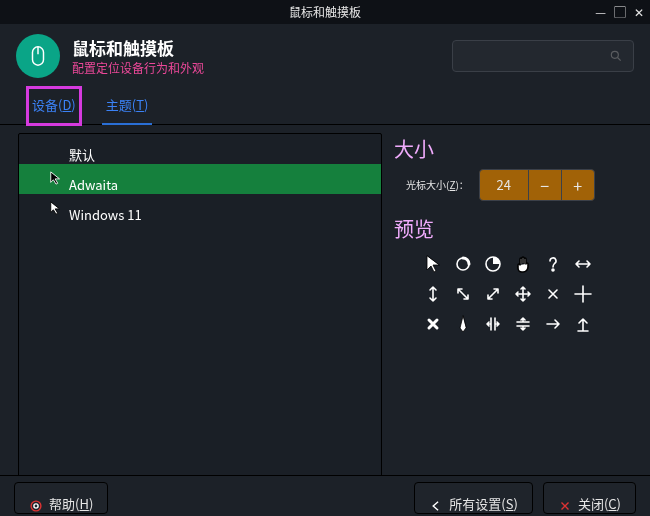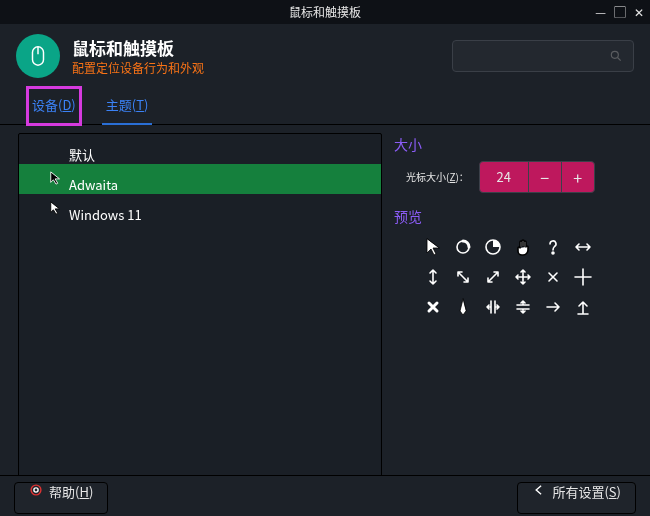--- a/index.html
+++ b/index.html
@@ -5,49 +5,49 @@
   html,body{margin:0;padding:0;width:650px;height:516px;background:#1c2128;color:#e6e6e6;font:13px/1.4 "Noto Sans CJK SC","Microsoft YaHei",sans-serif;overflow:hidden}
   
   .titlebar{height:24px;background:#0e1116;display:flex;align-items:center;justify-content:center;position:relative;font-size:12px}
   .titlebar .wc{position:absolute;right:6px;top:0;height:24px;display:flex;align-items:center;gap:8px;font-size:12px}
   .wc span{cursor:default}
   
   .header{display:flex;align-items:center;padding:10px 16px;gap:12px}
   .app-icon{width:44px;height:44px;border-radius:50%;background:#0aa587;display:flex;align-items:center;justify-content:center}
   .app-icon svg{width:22px;height:22px}
   .titles .t1{font-size:17px;font-weight:600;color:#fff}
-  .titles .t2{font-size:12px;color:#f97316}
+  .titles .t2{font-size:12px;color:#ec4899}
   .search{margin-left:auto;width:160px;height:30px;border:1px solid #3a3f47;border-radius:4px;background:#23282f;display:flex;align-items:center;justify-content:flex-end;padding:0 10px}
   .search svg{width:14px;height:14px;opacity:.55}
   
   .tabs{display:flex;gap:22px;padding:0 28px;border-bottom:1px solid #000}
   .tab{padding:8px 4px 10px;font-size:13px;color:#3b82f6;position:relative}
   .tab u{text-decoration:underline}
   .tab.active::after{content:"";position:absolute;left:0;right:0;bottom:-1px;height:2px;background:#2a6fd6}
   .tab.hl{outline:3px solid #d63adf;outline-offset:-1px}
   
   .body{display:flex;padding:8px 18px 0 18px;gap:12px;height:344px}
   .list{width:362px;border:1px solid #000;background:#1a1f26;border-radius:2px;overflow:hidden}
   .row{height:30px;display:flex;align-items:flex-end;padding-left:50px;font-size:13px;position:relative;color:#fff}
   .row.sel{background:#15803d}
   .row .cur{position:absolute;left:30px;top:7px;width:14px;height:14px}
   .right{flex:1;padding:2px 0 0 0}
-  .sect{font-size:14px;color:#8b5cf6;margin-bottom:6px}
+  .sect{font-size:20px;color:#f0abfc;margin-bottom:6px}
   .sizebar{display:flex;align-items:center;gap:10px;margin:4px 0 14px 12px}
   .sizebar .lbl{font-size:10px}
-  .stepper{display:flex;align-items:center;border:1px solid #3b4049;border-radius:4px;background:#be185d;overflow:hidden;height:30px}
+  .stepper{display:flex;align-items:center;border:1px solid #3b4049;border-radius:4px;background:#a16207;overflow:hidden;height:30px}
   .stepper .num{width:48px;text-align:center;font-size:13px}
   .stepper .btn{width:32px;height:30px;display:flex;align-items:center;justify-content:center;border-left:1px solid #3b4049;font-size:16px}
   .grid{display:grid;grid-template-columns:repeat(6,30px);grid-auto-rows:30px;gap:0;margin-left:24px}
   .cell{display:flex;align-items:center;justify-content:center}
   .cell svg{width:20px;height:20px;stroke:#fff;stroke-width:1.6;fill:none;stroke-linecap:round;stroke-linejoin:round}
   .cell.fill svg{fill:#fff;stroke:#000;stroke-width:.8}
   
   .footer{position:absolute;left:0;right:0;bottom:0;height:36px;padding:4px 14px 0;display:flex;align-items:center;border-top:1px solid #000;background:#1c2128}
-  .fbtn{height:30px;border:1px solid #000;border-radius:4px;background:#1f242b;display:flex;align-items:flex-start;gap:6px;padding:0 14px;font-size:13px}
+  .fbtn{height:30px;border:1px solid #000;border-radius:4px;background:#1f242b;display:flex;align-items:flex-end;gap:6px;padding:0 14px;font-size:13px}
   .fspacer{flex:1}
   .fbtn svg{width:14px;height:14px}
 </style>
 </head>
 <body>
 
 <div class="titlebar">
   <span>鼠标和触摸板</span>
   <div class="wc">
     <span>—</span>
@@ -225,13 +225,19 @@
       </svg>
     <span><span>帮助(</span><u>H</u><span>)</span></span>
   </div>
   <div class="fspacer"></div>
   <div class="fbtn">
     <svg viewBox="0 0 20 20">
         <path d="M13 4 L6 10 L13 16" fill="none" stroke="#fff" stroke-width="2"></path>
       </svg>
     <span><span>所有设置(</span><u>S</u><span>)</span></span>
   </div>
+  <div class="fbtn" style="margin-left:10px">
+    <svg viewBox="0 0 20 20">
+        <path d="M5 5 L15 15 M15 5 L5 15" stroke="#d33" stroke-width="2"></path>
+      </svg>
+    <span><span>关闭(</span><u>C</u><span>)</span></span>
+  </div>
 </div>
 
 </body></html>

